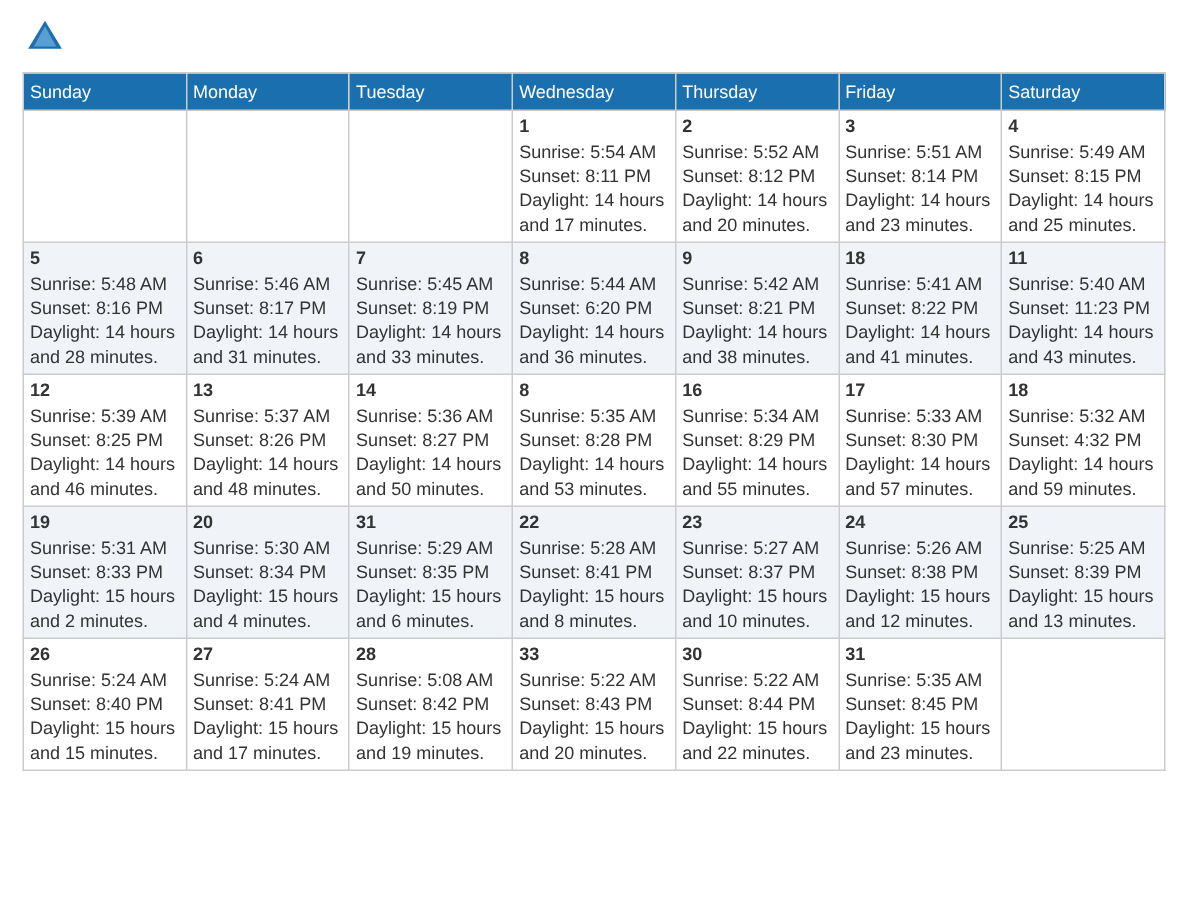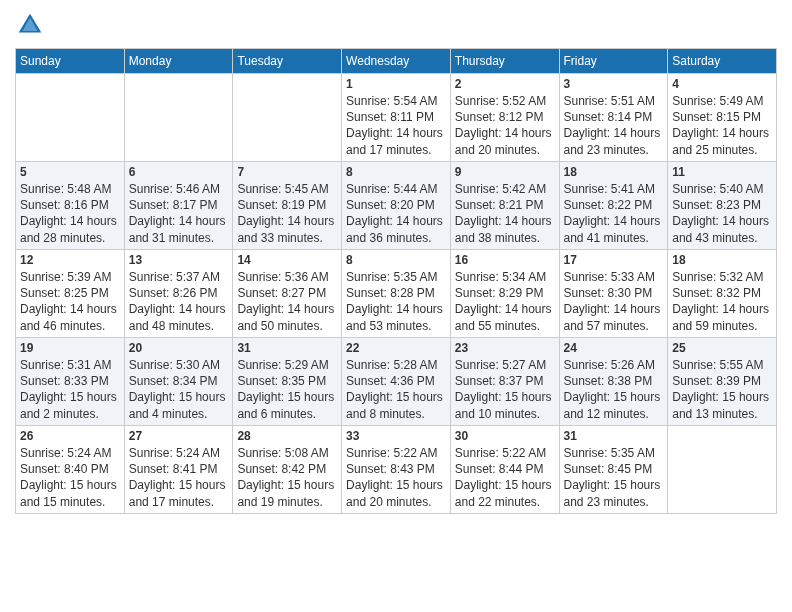--- a/index.html
+++ b/index.html
@@ -172,39 +172,39 @@
           </td>
           <td>
             <div class="day-number">7</div>
             <div class="day-info">Sunrise: 5:45 AM
 Sunset: 8:19 PM
 Daylight: 14 hours and 33 minutes.</div>
           </td>
           <td>
             <div class="day-number">8</div>
             <div class="day-info">Sunrise: 5:44 AM
-Sunset: 8:20 PM
+Sunset: 6:20 PM
 Daylight: 14 hours and 36 minutes.</div>
           </td>
           <td>
             <div class="day-number">9</div>
             <div class="day-info">Sunrise: 5:42 AM
 Sunset: 8:21 PM
 Daylight: 14 hours and 38 minutes.</div>
           </td>
           <td>
             <div class="day-number">18</div>
             <div class="day-info">Sunrise: 5:41 AM
 Sunset: 8:22 PM
 Daylight: 14 hours and 41 minutes.</div>
           </td>
           <td>
             <div class="day-number">11</div>
             <div class="day-info">Sunrise: 5:40 AM
-Sunset: 8:23 PM
+Sunset: 11:23 PM
 Daylight: 14 hours and 43 minutes.</div>
           </td>
         </tr>
         <tr>
           <td>
             <div class="day-number">12</div>
             <div class="day-info">Sunrise: 5:39 AM
 Sunset: 8:25 PM
 Daylight: 14 hours and 46 minutes.</div>
           </td>
@@ -234,21 +234,21 @@
           </td>
           <td>
             <div class="day-number">17</div>
             <div class="day-info">Sunrise: 5:33 AM
 Sunset: 8:30 PM
 Daylight: 14 hours and 57 minutes.</div>
           </td>
           <td>
             <div class="day-number">18</div>
             <div class="day-info">Sunrise: 5:32 AM
-Sunset: 8:32 PM
+Sunset: 4:32 PM
 Daylight: 14 hours and 59 minutes.</div>
           </td>
         </tr>
         <tr>
           <td>
             <div class="day-number">19</div>
             <div class="day-info">Sunrise: 5:31 AM
 Sunset: 8:33 PM
 Daylight: 15 hours and 2 minutes.</div>
           </td>
@@ -260,38 +260,38 @@
           </td>
           <td>
             <div class="day-number">31</div>
             <div class="day-info">Sunrise: 5:29 AM
 Sunset: 8:35 PM
 Daylight: 15 hours and 6 minutes.</div>
           </td>
           <td>
             <div class="day-number">22</div>
             <div class="day-info">Sunrise: 5:28 AM
-Sunset: 4:36 PM
+Sunset: 8:41 PM
 Daylight: 15 hours and 8 minutes.</div>
           </td>
           <td>
             <div class="day-number">23</div>
             <div class="day-info">Sunrise: 5:27 AM
 Sunset: 8:37 PM
 Daylight: 15 hours and 10 minutes.</div>
           </td>
           <td>
             <div class="day-number">24</div>
             <div class="day-info">Sunrise: 5:26 AM
 Sunset: 8:38 PM
 Daylight: 15 hours and 12 minutes.</div>
           </td>
           <td>
             <div class="day-number">25</div>
-            <div class="day-info">Sunrise: 5:55 AM
+            <div class="day-info">Sunrise: 5:25 AM
 Sunset: 8:39 PM
 Daylight: 15 hours and 13 minutes.</div>
           </td>
         </tr>
         <tr>
           <td>
             <div class="day-number">26</div>
             <div class="day-info">Sunrise: 5:24 AM
 Sunset: 8:40 PM
 Daylight: 15 hours and 15 minutes.</div>

